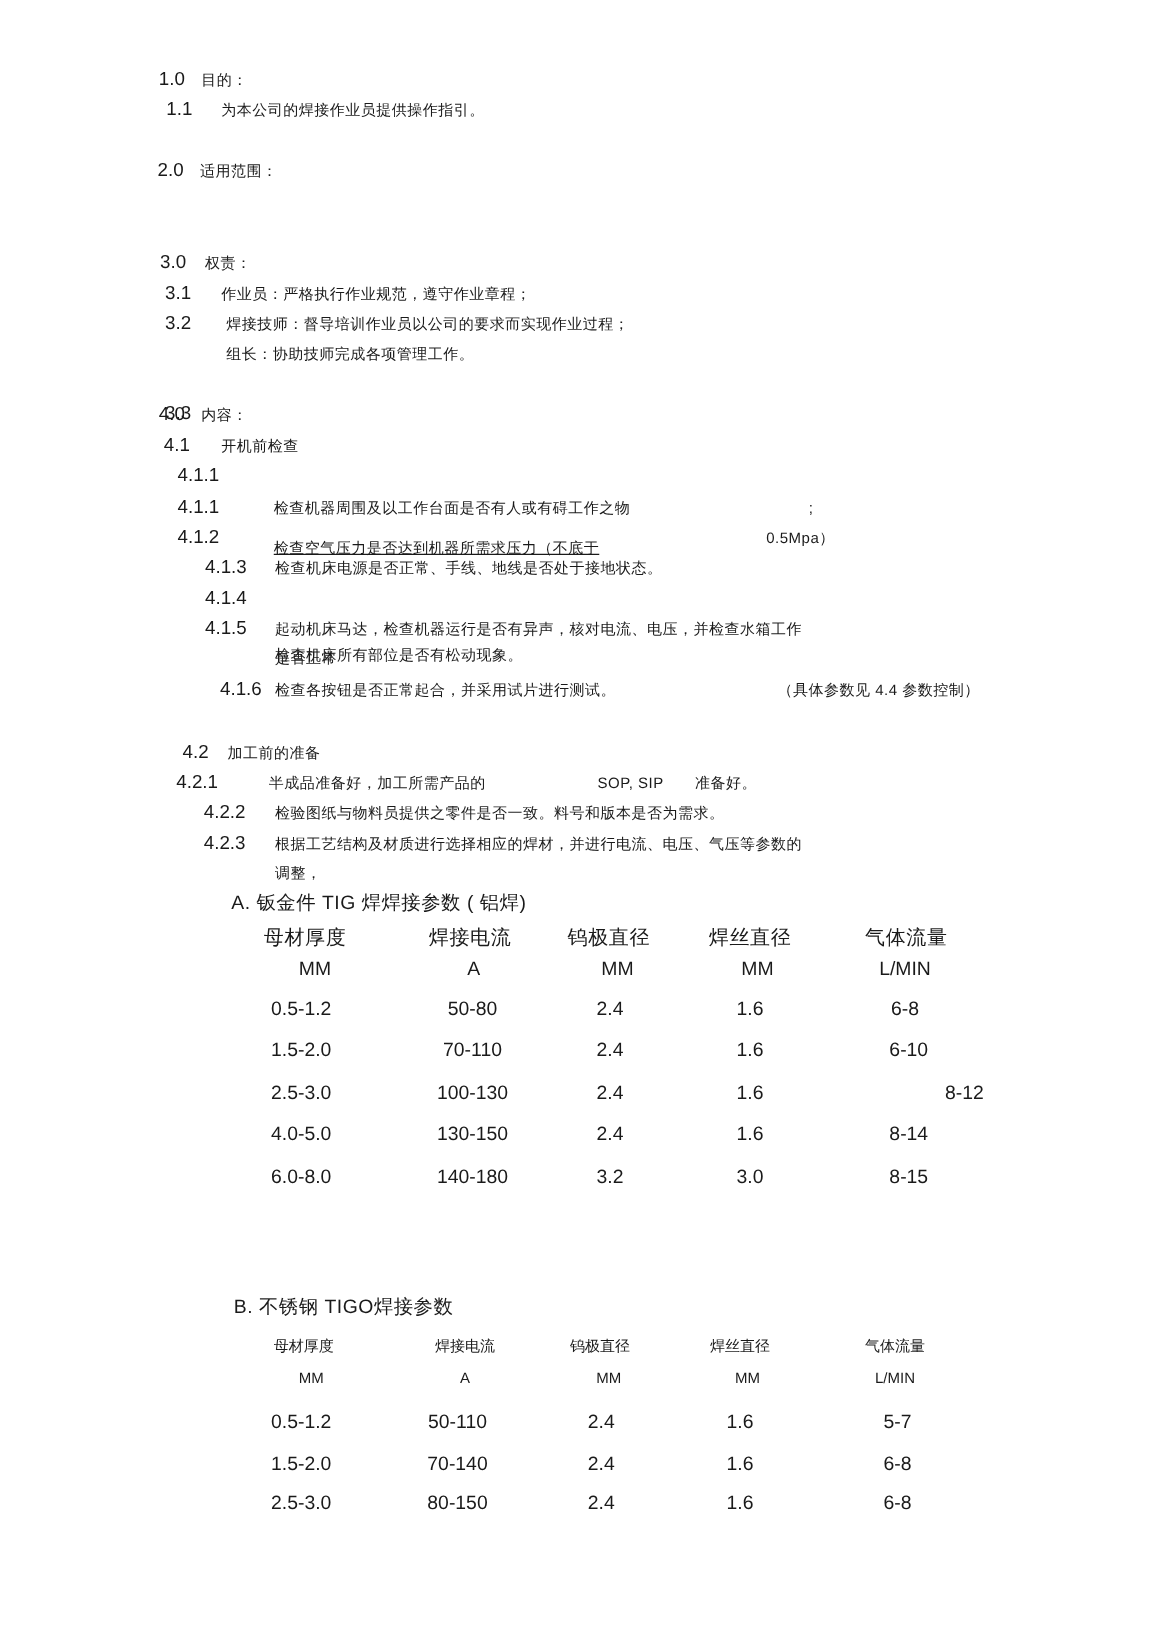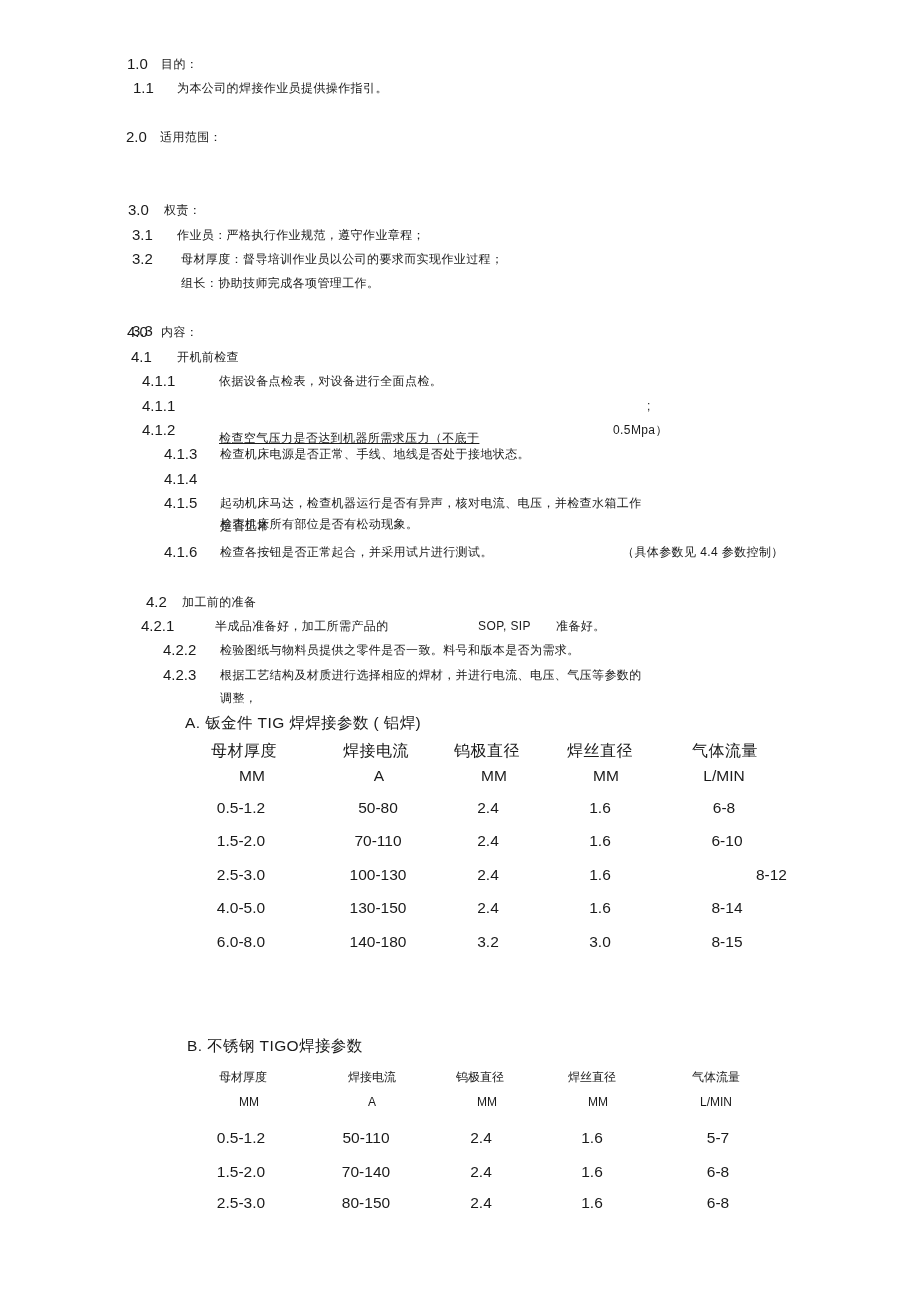--- a/index.html
+++ b/index.html
@@ -26,50 +26,50 @@
   <span class="txt" style="left:177px;top:79px;">为本公司的焊接作业员提供操作指引。</span>
 
   <span class="num" style="left:126px;top:128px;">2.0</span>
   <span class="txt" style="left:160px;top:128px;">适用范围：</span>
 
   <span class="num" style="left:128px;top:201px;">3.0</span>
   <span class="txt" style="left:164px;top:201px;">权责：</span>
   <span class="num" style="left:132px;top:226px;">3.1</span>
   <span class="txt" style="left:177px;top:226px;">作业员：严格执行作业规范，遵守作业章程；</span>
   <span class="num" style="left:132px;top:250px;">3.2</span>
-  <span class="txt" style="left:181px;top:250px;">母材厚度：督导培训作业员以公司的要求而实现作业过程；</span>
+  <span class="txt" style="left:181px;top:250px;">焊接技师：督导培训作业员以公司的要求而实现作业过程；</span>
   <span class="num" style="left:132px;top:274px;margin-top:48px;">3.3</span>
   <span class="txt" style="left:181px;top:274px;">组长：协助技师完成各项管理工作。</span>
 
   <span class="num" style="left:127px;top:323px;">4.0</span>
   <span class="txt" style="left:161px;top:323px;">内容：</span>
   <span class="num" style="left:131px;top:348px;">4.1</span>
   <span class="txt" style="left:177px;top:348px;">开机前检查</span>
 
   <span class="num" style="left:142px;top:372px;">4.1.1</span>
-  <span class="txt" style="left:219px;top:372px;">依据设备点检表，对设备进行全面点检。</span>
 
   <span class="num" style="left:142px;top:397px;">4.1.1</span>
+  <span class="txt" style="left:219px;top:397px;">检查机器周围及以工作台面是否有人或有碍工作之物</span>
   <span class="txt" style="left:647px;top:397px;">;</span>
 
   <span class="num" style="left:142px;top:421px;">4.1.2</span>
   <span class="txt" style="left:219px;top:429px;text-decoration:underline;">检查空气压力是否达到机器所需求压力（不底于</span>
   <span class="txt" style="left:613px;top:421px;">0.5Mpa）</span>
 
   <span class="num" style="left:164px;top:445px;">4.1.3</span>
   <span class="txt" style="left:220px;top:445px;">检查机床电源是否正常、手线、地线是否处于接地状态。</span>
 
   <span class="num" style="left:164px;top:470px;">4.1.4</span>
   <span class="txt" style="left:220px;top:470px;margin-top:45px;">检查机床所有部位是否有松动现象。</span>
 
   <span class="num" style="left:164px;top:494px;">4.1.5</span>
   <span class="txt" style="left:220px;top:494px;">起动机床马达，检查机器运行是否有异声，核对电流、电压，并检查水箱工作</span>
   <span class="txt" style="left:220px;top:517px;">是否正常</span>
 
-  <span class="num" style="left:164px;top:543px;">4.1.6</span>
+  <span class="num" style="left:176px;top:543px;">4.1.6</span>
   <span class="txt" style="left:220px;top:543px;">检查各按钮是否正常起合，并采用试片进行测试。</span>
   <span class="txt" style="left:622px;top:543px;">（具体参数见  4.4  参数控制）</span>
 
   <span class="num" style="left:146px;top:593px;">4.2</span>
   <span class="txt" style="left:182px;top:593px;">加工前的准备</span>
 
   <span class="num" style="left:141px;top:617px;">4.2.1</span>
   <span class="txt" style="left:215px;top:617px;">半成品准备好，加工所需产品的</span>
   <span class="txt" style="left:478px;top:617px;">SOP,  SIP</span>
   <span class="txt" style="left:556px;top:617px;">准备好。</span>

